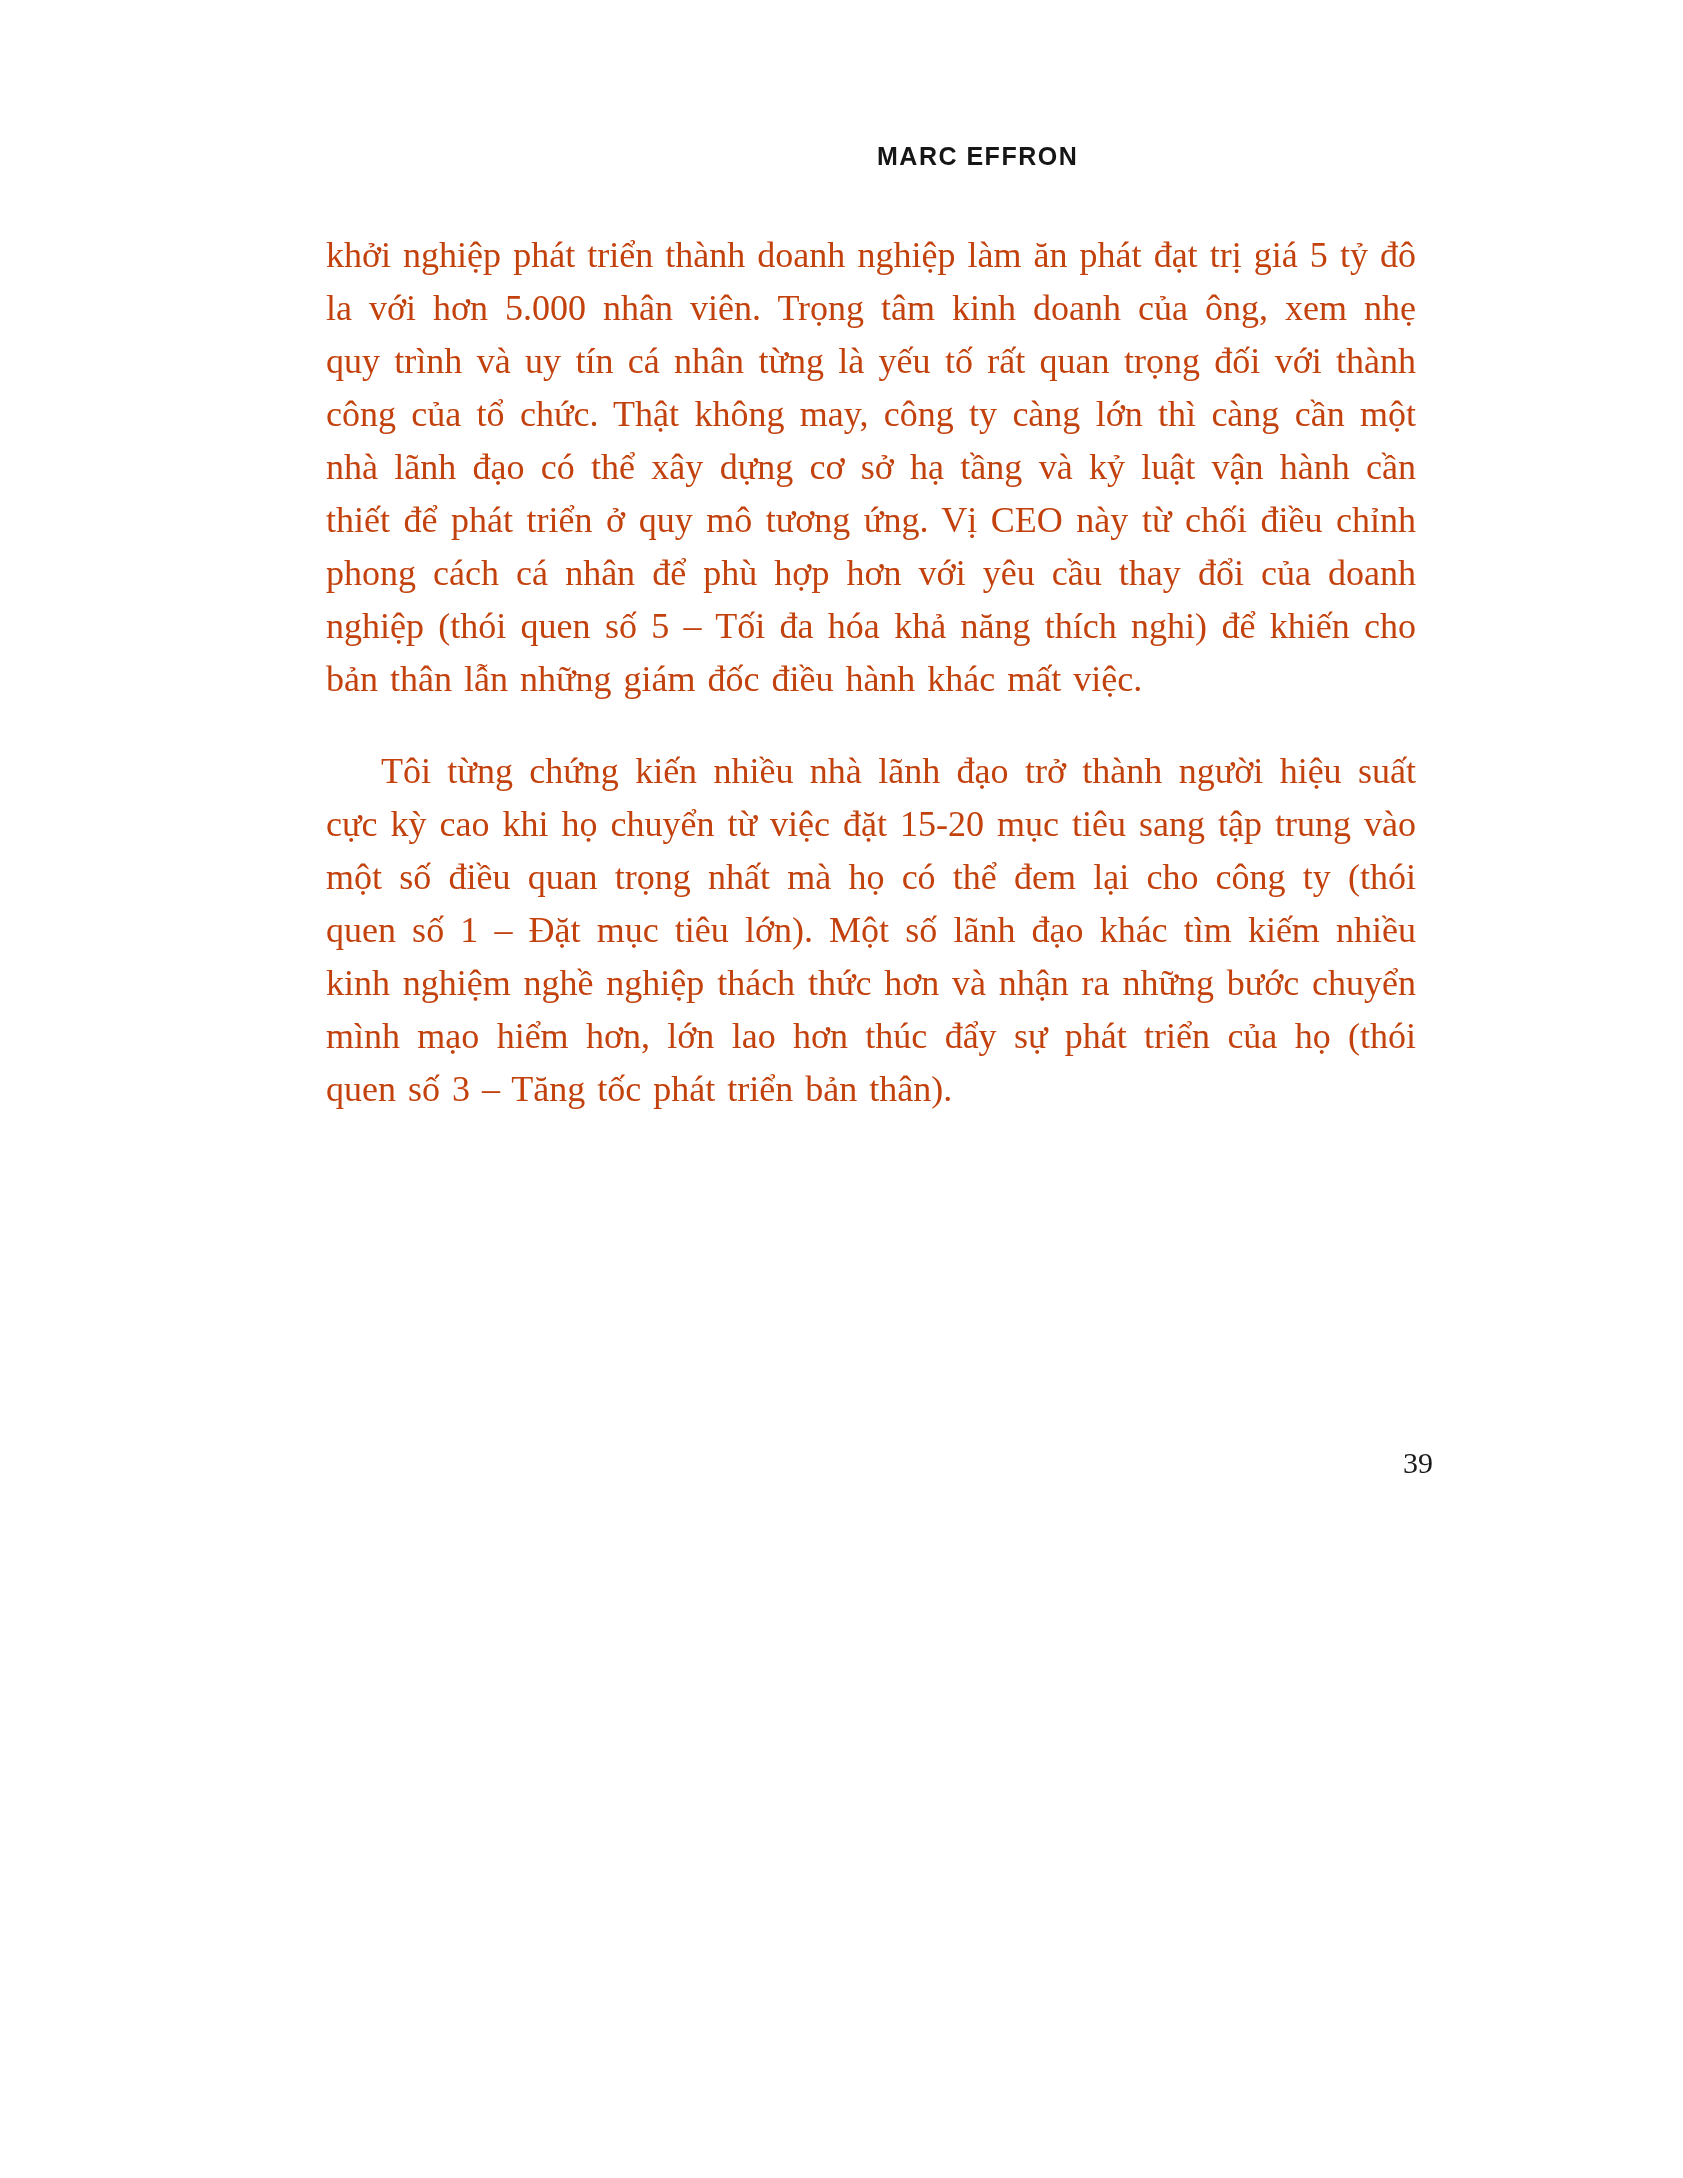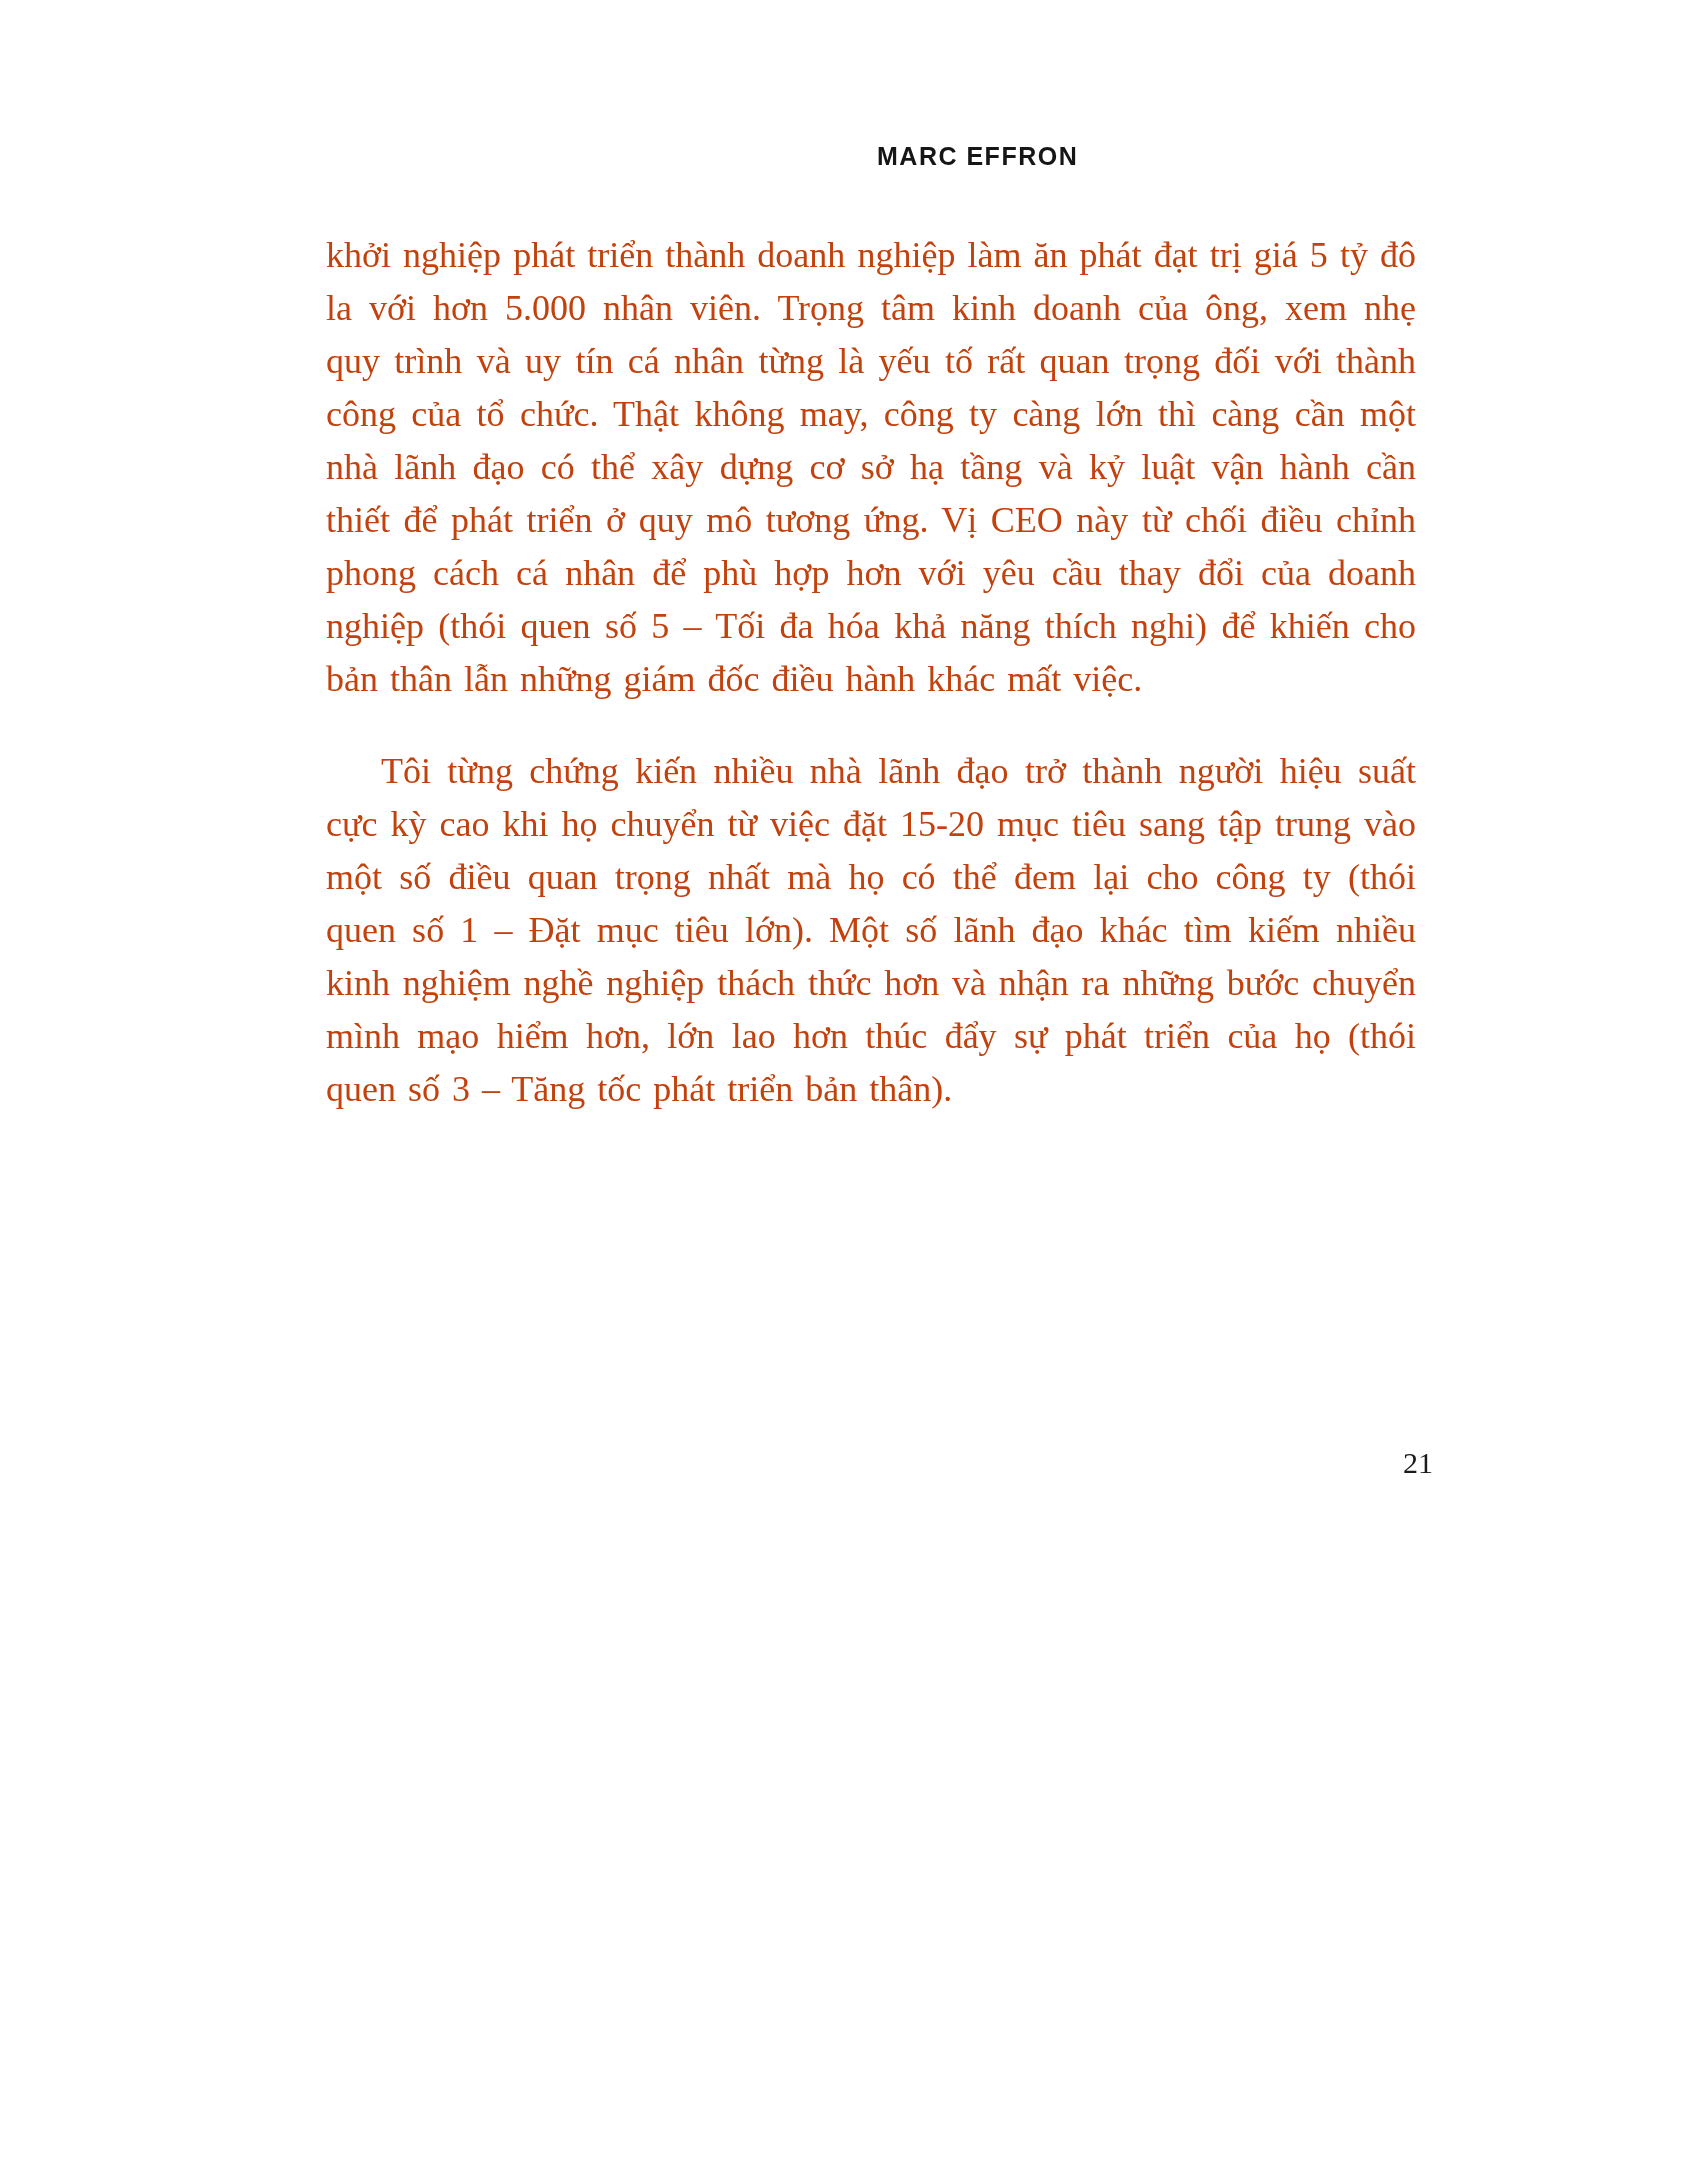--- a/index.html
+++ b/index.html
@@ -57,16 +57,16 @@
 
 <div class="page">
 
   <div class="running-header">MARC EFFRON</div>
 
   <div class="text-column">
     <p class="para">khởi nghiệp phát triển thành doanh nghiệp làm ăn phát đạt trị giá 5 tỷ đô la với hơn 5.000 nhân viên. Trọng tâm kinh doanh của ông, xem nhẹ quy trình và uy tín cá nhân từng là yếu tố rất quan trọng đối với thành công của tổ chức. Thật không may, công ty càng lớn thì càng cần một nhà lãnh đạo có thể xây dựng cơ sở hạ tầng và kỷ luật vận hành cần thiết để phát triển ở quy mô tương ứng. Vị CEO này từ chối điều chỉnh phong cách cá nhân để phù hợp hơn với yêu cầu thay đổi của doanh nghiệp (thói quen số 5 – Tối đa hóa khả năng thích nghi) để khiến cho bản thân lẫn những giám đốc điều hành khác mất việc.</p>
     <p class="para indent">Tôi từng chứng kiến nhiều nhà lãnh đạo trở thành người hiệu suất cực kỳ cao khi họ chuyển từ việc đặt 15-20 mục tiêu sang tập trung vào một số điều quan trọng nhất mà họ có thể đem lại cho công ty (thói quen số 1 – Đặt mục tiêu lớn). Một số lãnh đạo khác tìm kiếm nhiều kinh nghiệm nghề nghiệp thách thức hơn và nhận ra những bước chuyển mình mạo hiểm hơn, lớn lao hơn thúc đẩy sự phát triển của họ (thói quen số 3 – Tăng tốc phát triển bản thân).</p>
   </div>
 
-  <div class="page-number">21</div>
+  <div class="page-number">39</div>
 
 </div>
 
 
 </body></html>

